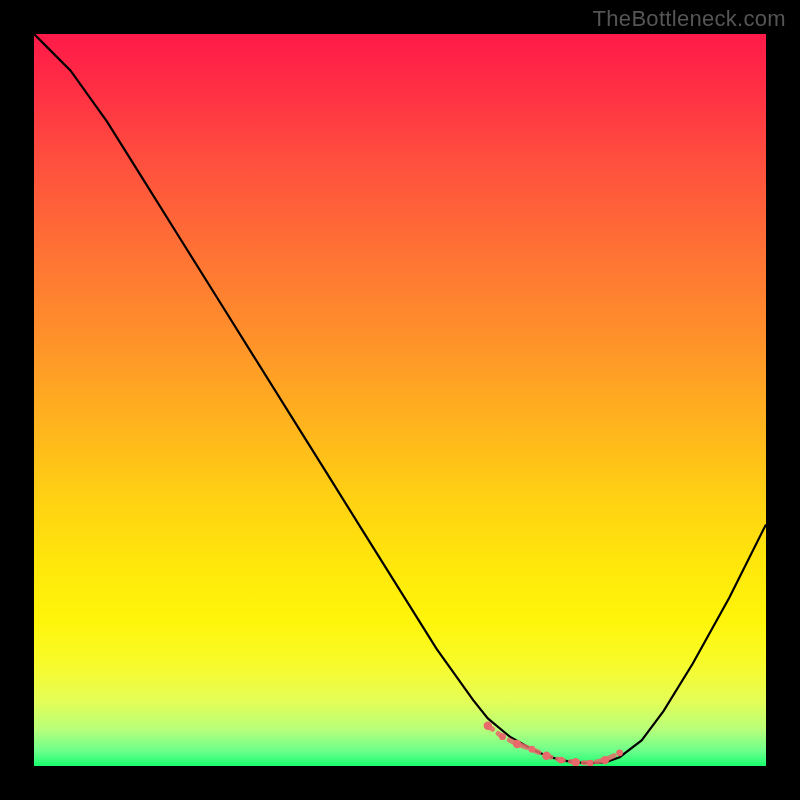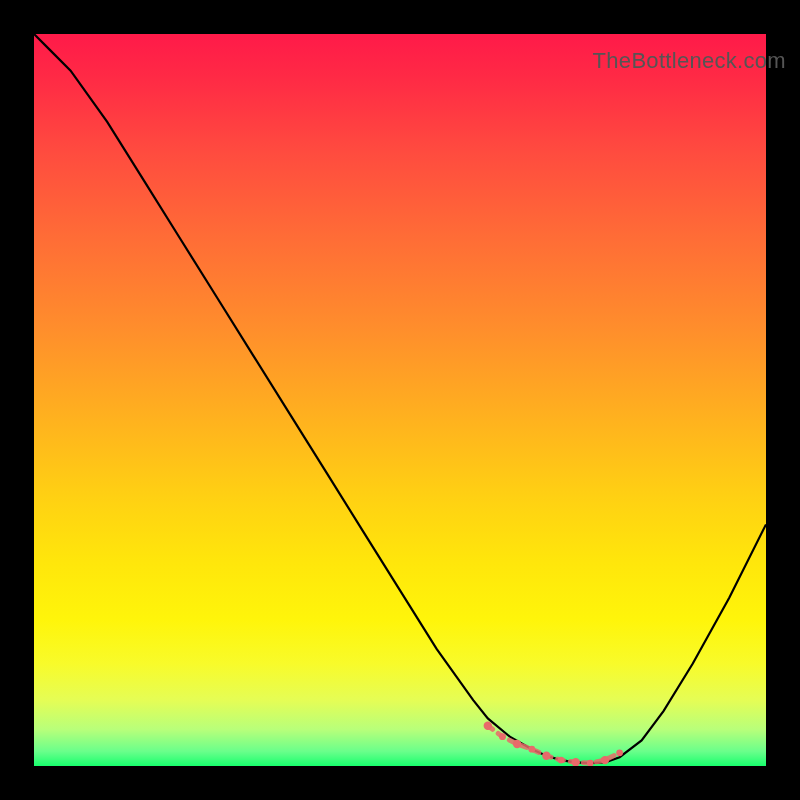--- a/index.html
+++ b/index.html
@@ -19,21 +19,20 @@
   }
   .watermark {
     position: absolute;
     top: 6px;
     right: 14px;
     color: #555;
     font-size: 22px;
     font-weight: 500;
     letter-spacing: 0.3px;
     z-index: 20;
-    margin-top: 42px;
   }
   .plot-bg {
     position: absolute;
     top: 34px;
     left: 34px;
     width: 732px;
     height: 732px;
     background: linear-gradient(to bottom,
       #ff1a49 0%,
       #ff2a45 6%,

